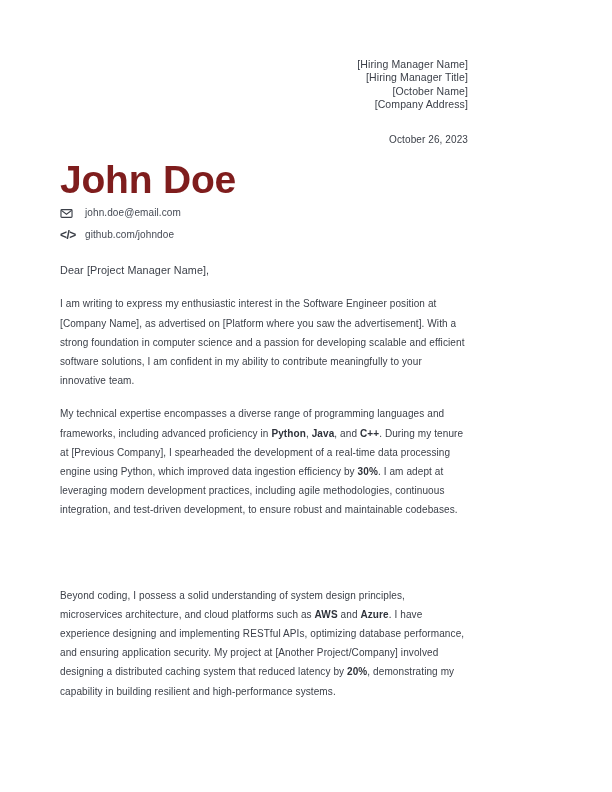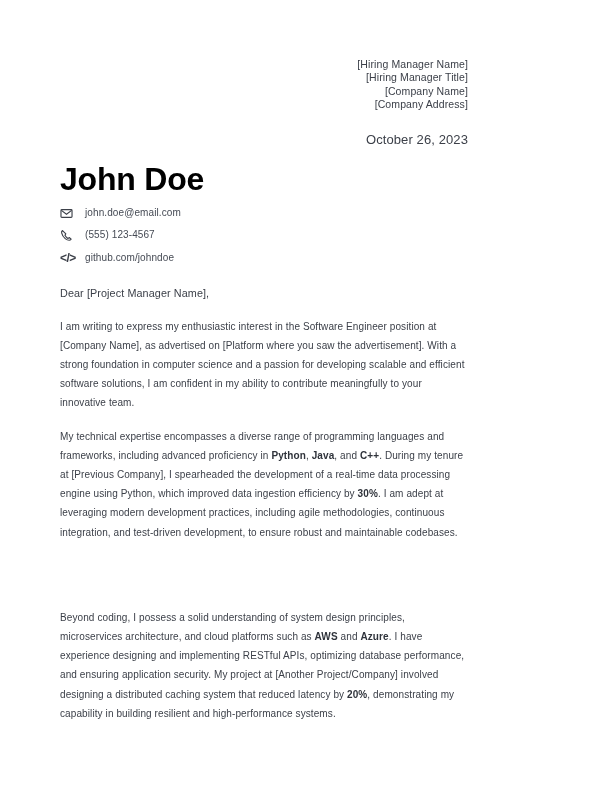--- a/index.html
+++ b/index.html
@@ -30,34 +30,34 @@
     text-align: right;
   }
   .recipient-line {
     font-size: 10.5px;
     line-height: 13.4px;
     color: #3c4049;
     letter-spacing: 0.1px;
   }
   .date-line {
     margin-top: 21px;
-    font-size: 13px;
+    font-size: 10px;
     line-height: 13.4px;
     color: #3c4049;
     text-align: right;
     letter-spacing: 0.1px;
   }
 
   
   .sender-name {
     margin-top: 17px;
-    font-size: 32px;
+    font-size: 39px;
     line-height: 33px;
     font-weight: bold;
-    color: #000000;
+    color: #7f1d1d;
     letter-spacing: -0.2px;
   }
 
   
   .contact-list {
     margin-top: 6px;
   }
   .contact-row {
     display: flex;
     align-items: center;
@@ -108,48 +108,40 @@
   .body-paragraph b { font-weight: bold; color: #2f333b; }
 </style>
 </head>
 <body>
 
 <div class="page">
 
   <div class="recipient-block">
     <div class="recipient-line">[Hiring Manager Name]</div>
     <div class="recipient-line">[Hiring Manager Title]</div>
-    <div class="recipient-line">[Company Name]</div>
+    <div class="recipient-line">[October Name]</div>
     <div class="recipient-line">[Company Address]</div>
   </div>
 
   <div class="date-line">October 26, 2023</div>
 
   <div class="sender-name">John Doe</div>
 
   <div class="contact-list">
 
     <div class="contact-row">
       <span class="contact-icon">
         <svg width="13" height="13" viewBox="0 0 16 16" fill="none" stroke="currentColor" stroke-width="1.4">
           <rect x="1.2" y="3.2" width="13.6" height="9.6" rx="1.1"></rect>
           <path d="M1.7 4.1 L8 8.9 L14.3 4.1"></path>
         </svg>
       </span>
       <span class="contact-text">john.doe@email.com</span>
     </div>
 
-    <div class="contact-row">
-      <span class="contact-icon">
-        <svg width="13" height="13" viewBox="0 0 16 16" fill="none" stroke="currentColor" stroke-width="1.4" stroke-linejoin="round" stroke-linecap="round">
-          <path d="M3.1 1.9 C2.2 2.6 1.7 3.6 2.0 4.9 C2.6 7.6 4.2 10.0 6.4 11.8 C8.0 13.1 9.7 13.9 11.2 13.9 C12.2 13.9 13.1 13.4 13.7 12.6 L11.6 10.6 L9.7 11.6 C8.4 10.8 7.0 9.3 6.1 7.7 L7.2 5.9 Z"></path>
-        </svg>
-      </span>
-      <span class="contact-text">(555) 123-4567</span>
-    </div>
 
 
     <div class="contact-row">
       <span class="contact-icon">
         <span class="code-glyph">&lt;/&gt;</span>
       </span>
       <span class="contact-text">github.com/johndoe</span>
     </div>
 
   </div>

